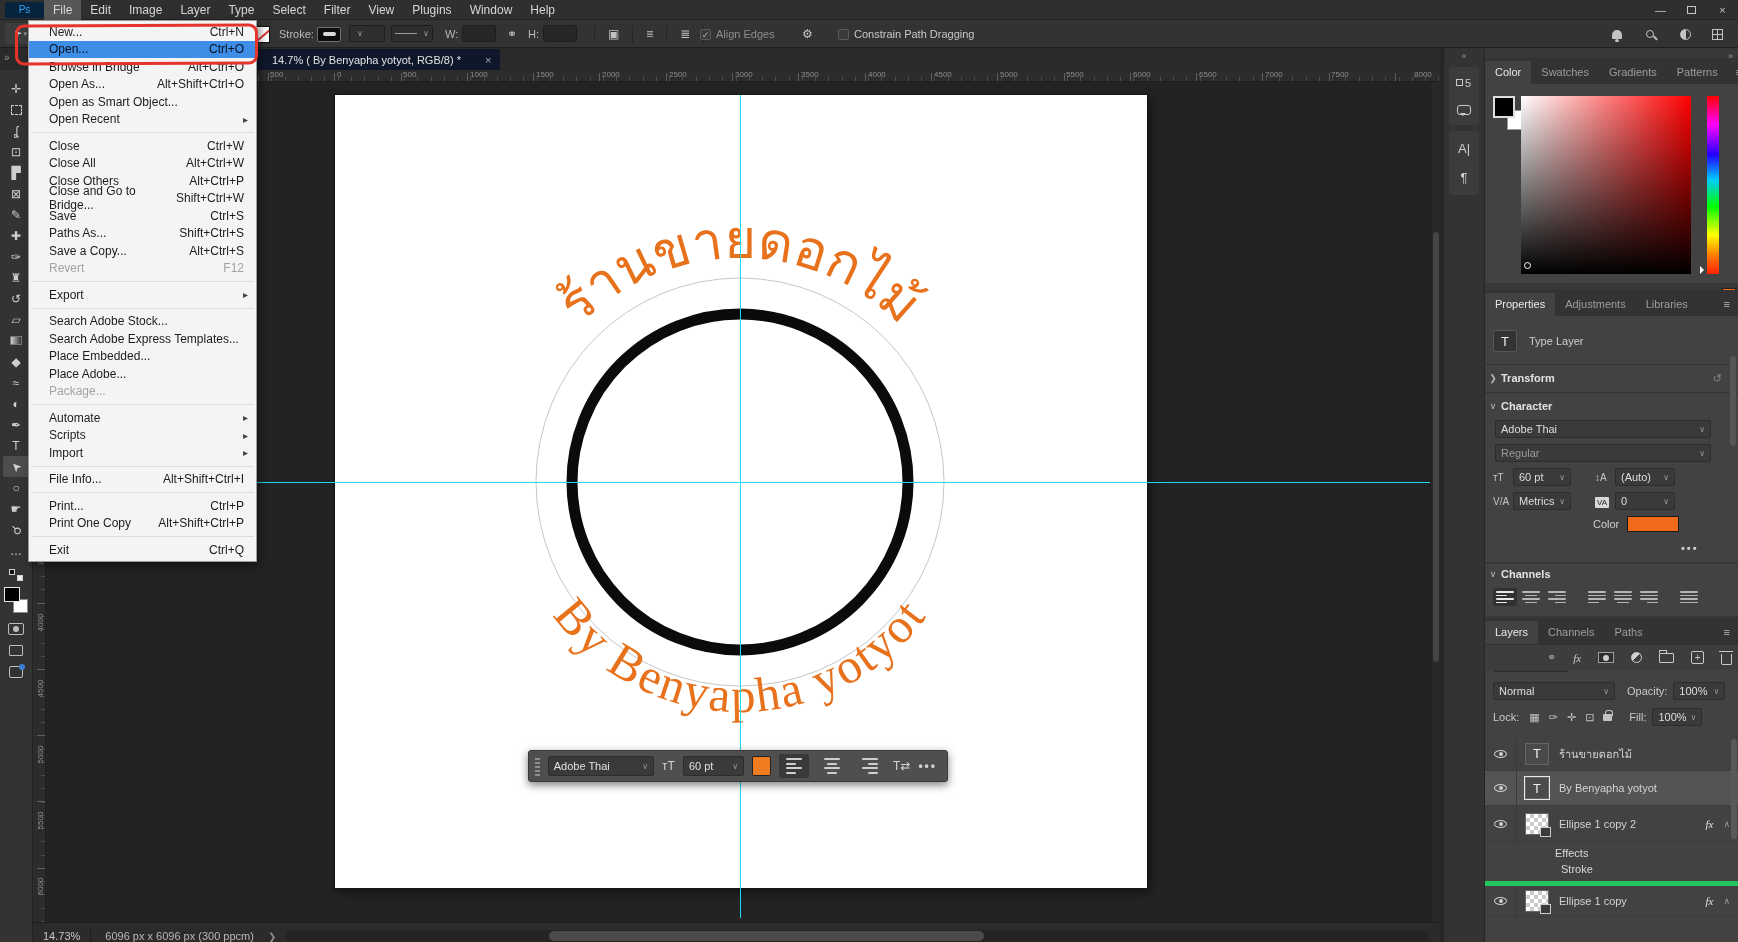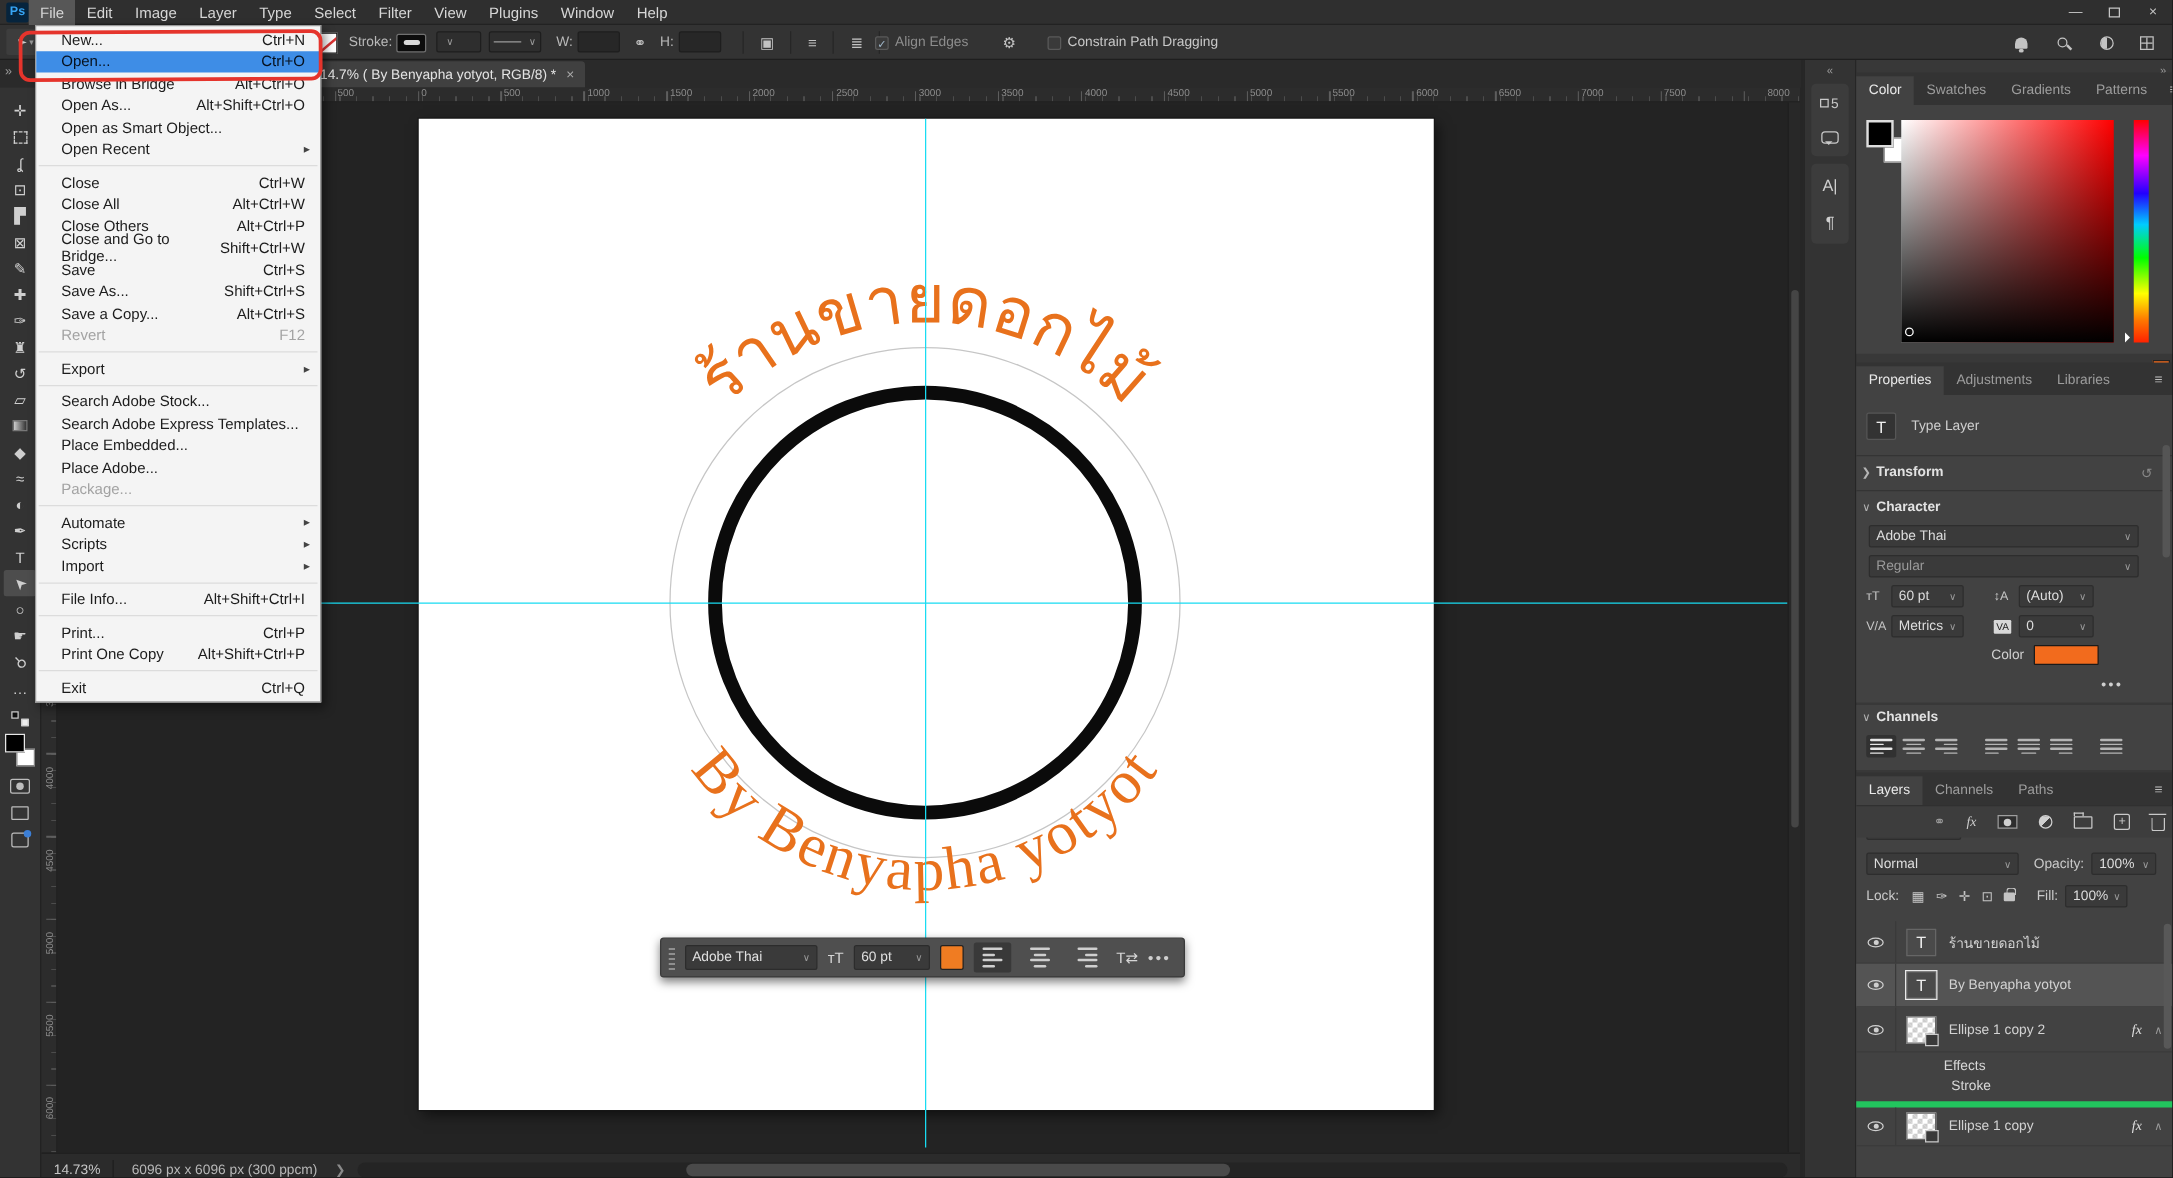--- a/index.html
+++ b/index.html
@@ -1,21 +1,21 @@
 <!DOCTYPE html>
 <html><head>
 <meta charset="utf-8">
 <style>
 *{margin:0;padding:0;box-sizing:border-box}
 body{background:#111;font-family:"Liberation Sans",sans-serif}
 .root{position:relative;width:1738px;height:942px;background:#262626;overflow:hidden;color:#ddd;font-size:12px}
 
 
 .menubar{position:absolute;left:0;top:0;width:1738px;height:20px;background:#2f2f2f;display:flex;align-items:center;border-bottom:1px solid #222;z-index:30}
-.ps-logo{width:18px;height:16px;margin-left:5px;background:#06243d;color:#37a5f5;font-size:10px;font-weight:bold;display:grid;place-items:center;border-radius:2px}
+.ps-logo{width:39px;height:16px;margin-left:5px;background:#06243d;color:#37a5f5;font-size:10px;font-weight:normal;display:grid;place-items:center;border-radius:2px}
 .menu-item{padding:2px 9px;color:#d6d6d6;height:20px;display:flex;align-items:center}
 .menu-item.active{background:#575757}
 .win-controls{margin-left:auto;display:flex;height:20px}
 .win-btn{width:31px;display:grid;place-items:center;color:#c6c6c6;font-size:11px}
 .max-glyph{width:9px;height:8px;border:1px solid #c6c6c6}
 
 
 .optionsbar{position:absolute;left:0;top:20px;width:1738px;height:28px;background:#333;border-bottom:1px solid #1e1e1e;z-index:20}
 .ob{position:absolute;top:5px;height:18px;display:flex;align-items:center;color:#c8c8c8;font-size:11px}
 .ob-label{color:#b9b9b9}
@@ -39,21 +39,21 @@
 .icon-search{width:8px;height:8px;border:1.5px solid #c3c3c3;border-radius:50%;position:relative}
 .icon-search::after{content:"";position:absolute;left:6px;top:6px;width:5px;height:1.5px;background:#c3c3c3;transform:rotate(45deg)}
 .icon-half{width:11px;height:11px;border:1px solid #c3c3c3;border-radius:50%;background:linear-gradient(90deg,#c3c3c3 50%,transparent 50%)}
 .icon-grid{width:11px;height:11px;border:1px solid #c3c3c3;position:relative}
 .icon-grid::before{content:"";position:absolute;left:0;right:0;top:4px;height:1px;background:#c3c3c3}
 .icon-grid::after{content:"";position:absolute;top:0;bottom:0;left:4px;width:1px;background:#c3c3c3}
 
 
 .tabbar{position:absolute;left:0;top:48px;width:1441px;height:22px;background:#2a2a2a}
 .collapse-left{position:absolute;left:4px;top:4px;color:#999;font-size:10px}
-.doc-tab{position:absolute;left:234px;top:1px;height:21px;background:#404040;border-radius:3px 3px 0 0;display:flex;align-items:center;padding:0 9px;gap:4px;font-size:11px;color:#e3e3e3}
+.doc-tab{position:absolute;left:234px;top:1px;height:21px;background:#0f172a;border-radius:3px 3px 0 0;display:flex;align-items:center;padding:0 9px;gap:20px;font-size:11px;color:#e3e3e3}
 .doc-icon{width:9px;height:11px;background:#cdd6de;border:1px solid #7c8894;border-radius:1px}
 .tab-close{color:#aaa;font-size:11px;margin-left:4px}
 
 
 .toolbar{position:absolute;left:0;top:70px;width:33px;height:872px;background:#333;border-right:1px solid #222;display:flex;flex-direction:column;align-items:center;padding-top:8px;z-index:6}
 .tool{width:26px;height:21px;display:grid;place-items:center;color:#cfcfcf;font-size:12px}
 .tool.active{background:#4d4d4d;border-radius:2px}
 .tool .rot{display:inline-block;transform:rotate(-135deg)}
 .tool .rot45{display:inline-block;transform:rotate(135deg)}
 .marquee-box{width:11px;height:10px;border:1px dashed #cfcfcf}
@@ -776,21 +776,21 @@
       </div>
     <div class="mi">
         <span class="lbl">Close and Go to Bridge...</span>
         <span class="sc">Shift+Ctrl+W</span>
       </div>
     <div class="mi">
         <span class="lbl">Save</span>
         <span class="sc">Ctrl+S</span>
       </div>
     <div class="mi">
-        <span class="lbl">Save As...</span>
+        <span class="lbl">Paths As...</span>
         <span class="sc">Shift+Ctrl+S</span>
       </div>
     <div class="mi">
         <span class="lbl">Save a Copy...</span>
         <span class="sc">Alt+Ctrl+S</span>
       </div>
     <div class="mi dis">
         <span class="lbl">Revert</span>
         <span class="sc">F12</span>
       </div>

